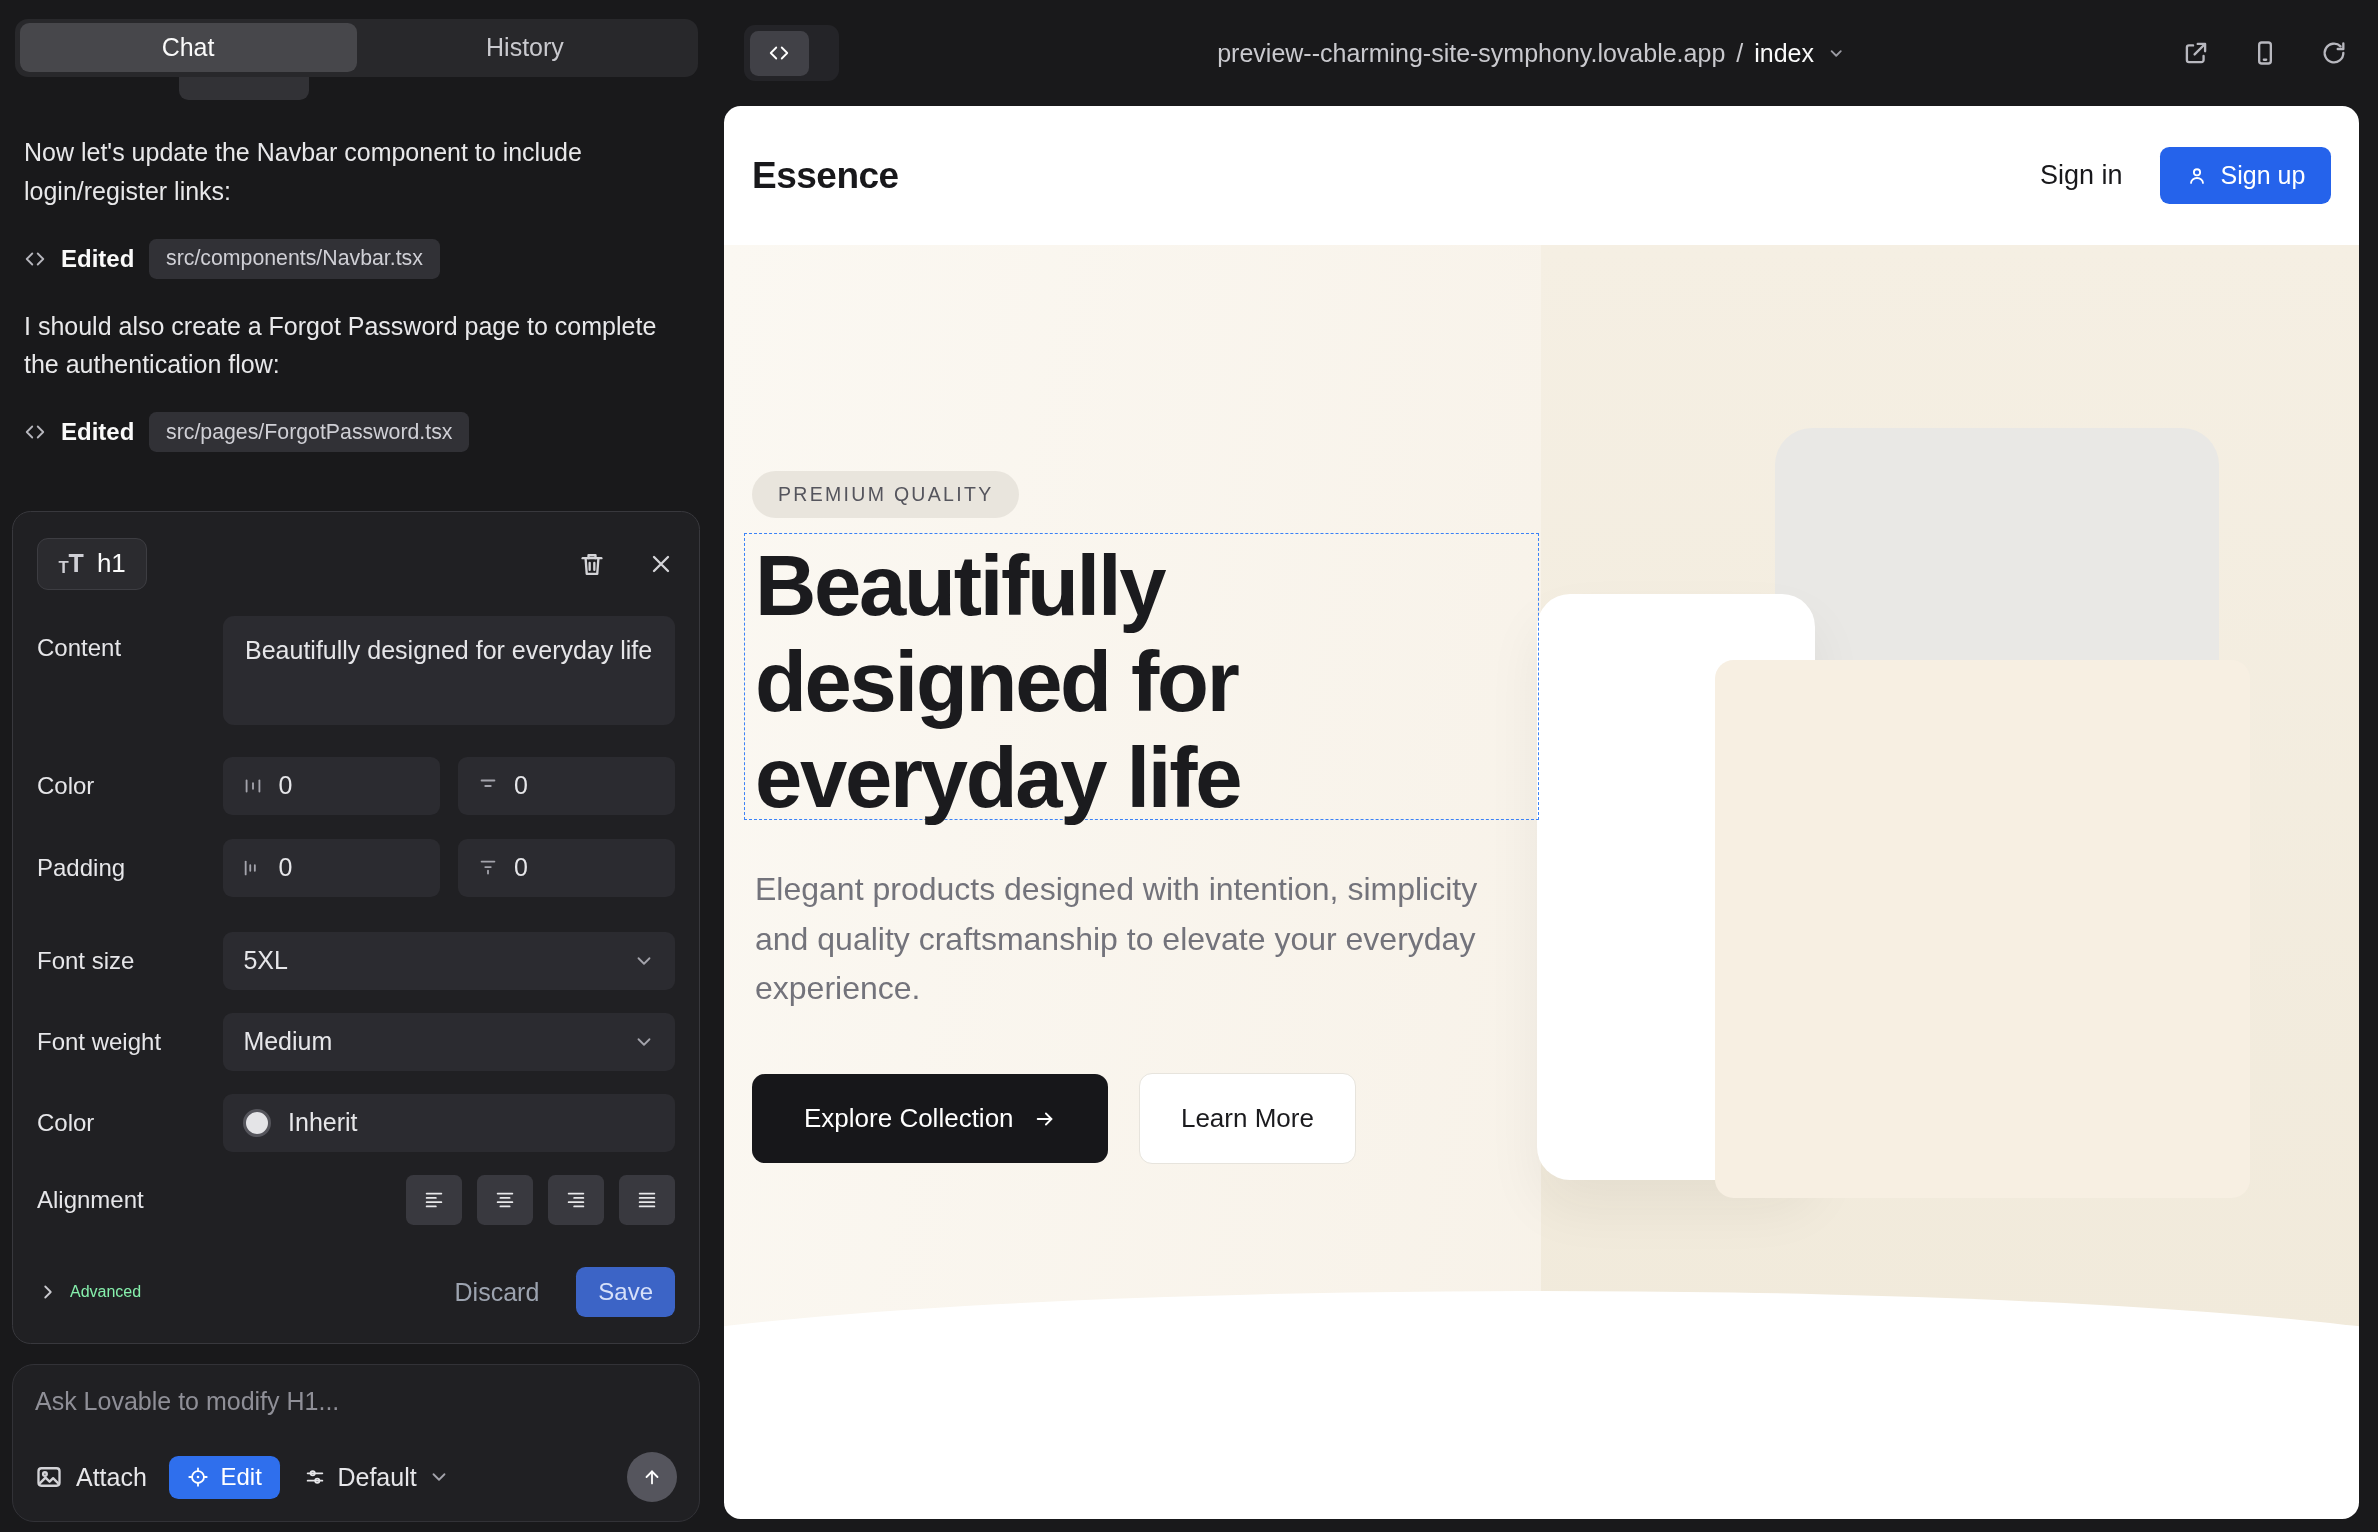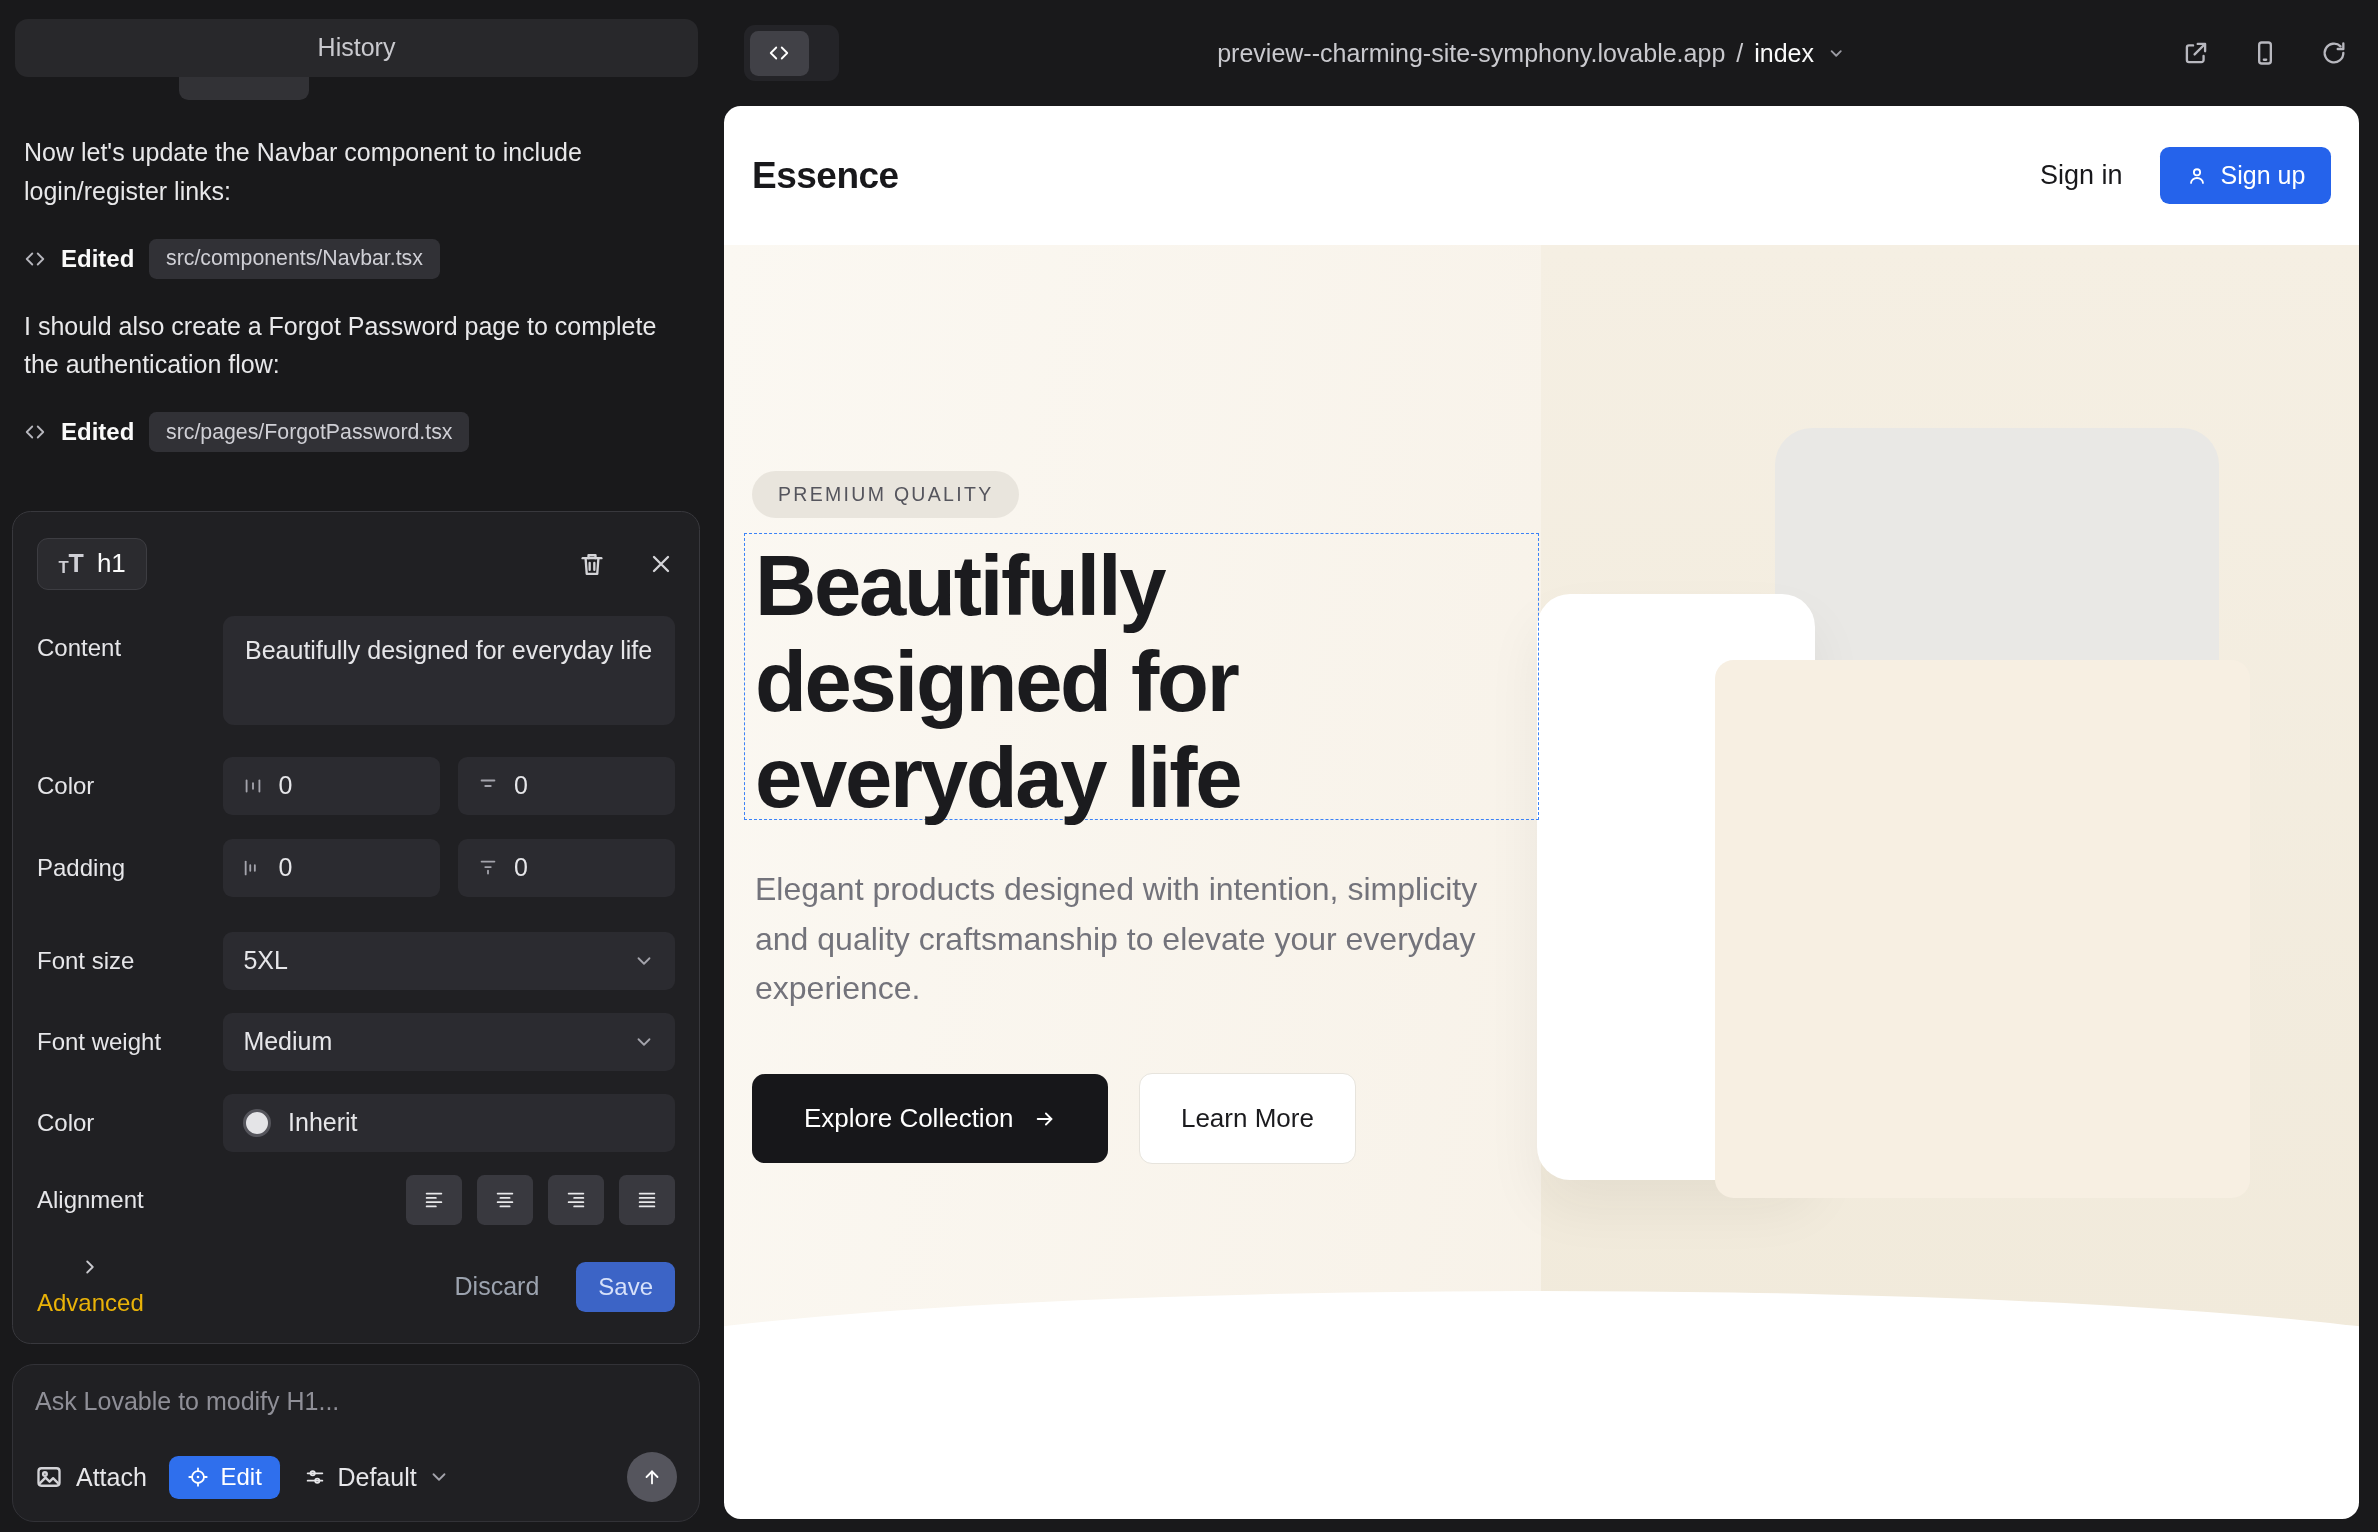--- a/index.html
+++ b/index.html
@@ -55,21 +55,21 @@
   .row-margin { margin-bottom:24px; }
   .row-padding { margin-bottom:35px; }
   .mini-input { flex:1; height:58px; background:#2b2b30; border-radius:9.3px; display:flex; align-items:center; gap:15px; padding:0 18.6px; font-size:25px; color:#e6e6e9; cursor:text; }
   .mini-ic { color:#a3a3ab; }
   .select { flex:1; height:58px; background:#2b2b30; border-radius:9.3px; display:flex; align-items:center; padding:0 20.4px; font-size:25px; color:#e6e6e9; cursor:pointer; }
   .select .chev { margin-left:auto; color:#a3a3ab; }
   .swatch { width:28px; height:28px; border-radius:50%; background:#e4e4e7; border:3.7px solid #55555c; margin-right:16.7px; flex-shrink:0; }
   .align-group { margin-left:auto; display:flex; gap:15px; }
   .align-btn { width:56px; height:50px; background:#39393f; border-radius:7.4px; display:flex; align-items:center; justify-content:center; color:#e8e8ea; cursor:pointer; }
   .editor-footer { margin-top:auto; display:flex; align-items:center; }
-  .advanced { display:flex; align-items:center; gap:11px; font-size:24px; color:#eab308; cursor:pointer;flex-direction:column; }
+  .advanced { display:flex; align-items:center; gap:11px; font-size:16px; color:#86efac; cursor:pointer; }
   .advanced .chev-r { color:#c9c9ce; }
   .discard { margin-left:auto; font-size:25px; color:#9ca3af; margin-right:37px; cursor:pointer; }
   .save-btn { background:#3c64c6; color:#d6e0f9; font-size:24px; padding:11px 22px; border-radius:9.3px; border:none; cursor:pointer; font-family:inherit; }
 
   
   .composer { position:absolute; top:1364px; left:12px; width:688px; height:158px;
     background:#202023; border:1.4px solid #323237; border-radius:22px;
     padding:22px 22px 18.6px; display:flex; flex-direction:column; z-index:3; }
   .composer-input { background:transparent; border:none; outline:none; font-family:inherit; font-size:25px; color:#e6e6e9; width:100%; }
   .composer-input::placeholder { color:#8f8f97; }
@@ -126,20 +126,21 @@
   .cta-secondary { height:91px; padding:0 41px; background:#fff; color:#1b1b1e; font-size:26px; border:0.9px solid #e7e4dd; border-radius:13px; display:flex; align-items:center; cursor:pointer; font-family:inherit; }
 </style>
 </head>
 <body>
 
 <aside class="sidebar">
 
   <div class="scroll-chip"></div>
 
   <div class="tabs">
+    <div class="tab active">Chat</div>
     <div class="tab">History</div>
   </div>
 
   <div class="chat">
     <p class="msg msg-first">Now let's update the Navbar component to include login/register links:</p>
 
     <div class="edit-row">
       <span class="code-ic">
         <svg class="ic-sm" viewBox="0 0 24 24">
             <polyline points="9 6 3 12 9 18"></polyline>

